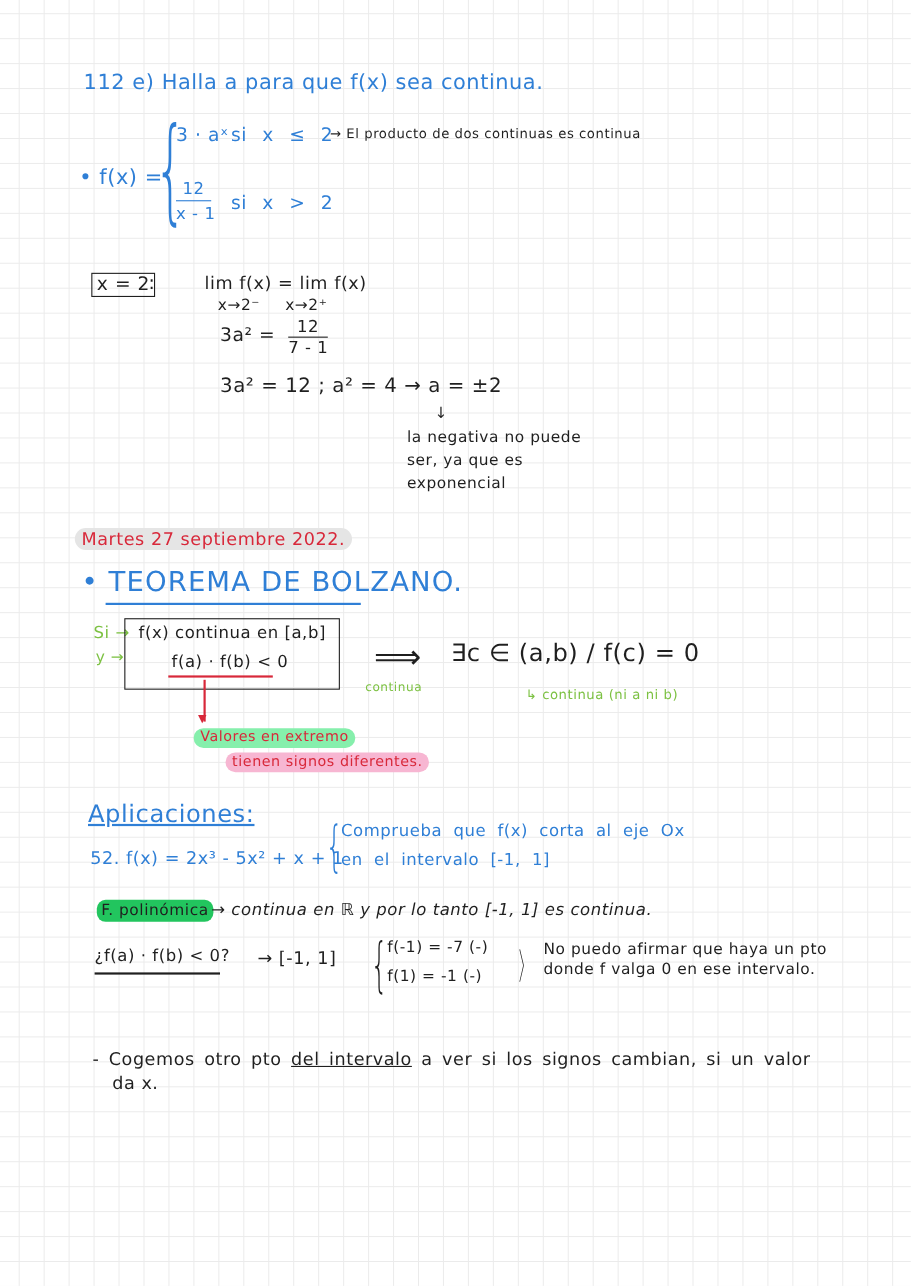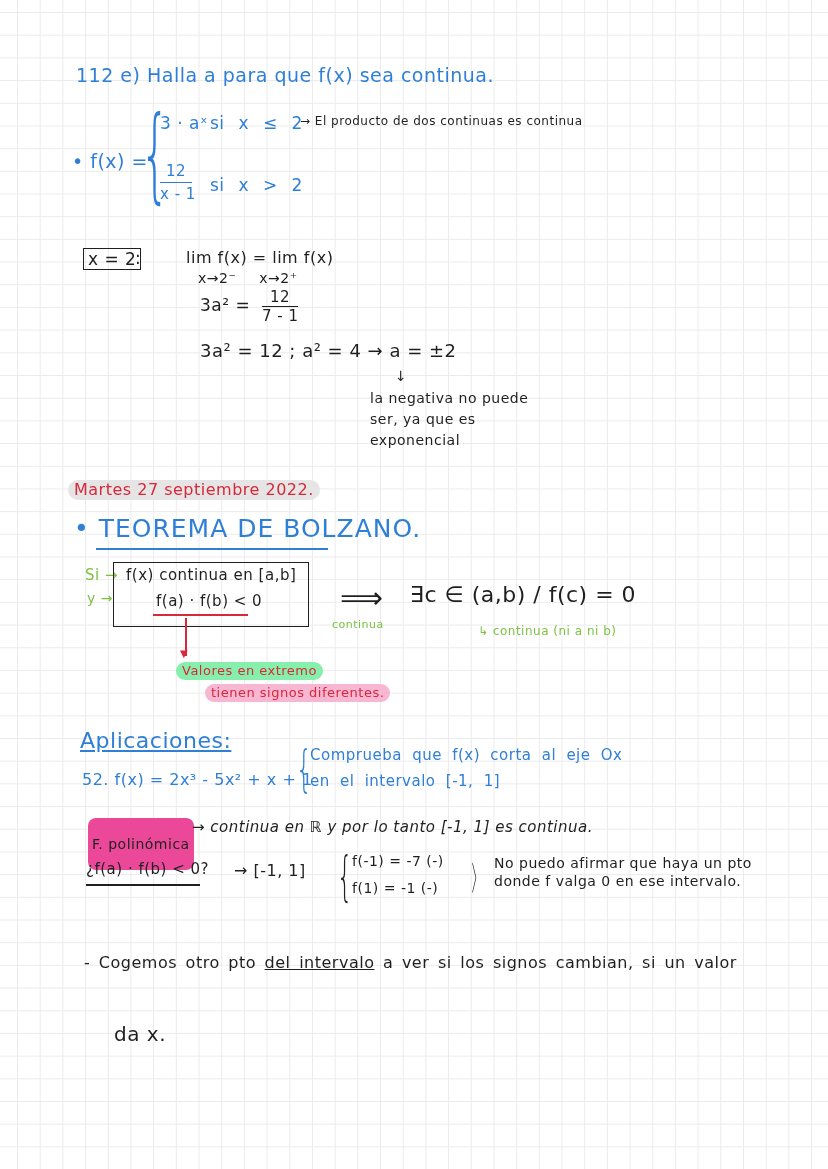--- a/index.html
+++ b/index.html
@@ -60,33 +60,33 @@
   .abierto { left: 478px; top: 624px; font-size: 12px; }
   .pink1 { left: 176px; top: 662px; font-size: 13px; background: #86efac; border-radius: 10px; padding: 0 6px; line-height: 18px; }
   .pink2 { left: 205px; top: 684px; font-size: 13px; background: #f7b6d2; border-radius: 10px; padding: 0 6px; line-height: 18px; }
 
   .aplic { left: 80px; top: 728px; font-size: 22px; text-decoration: underline; }
   .ex52 { left: 82px; top: 770px; font-size: 16px; }
   .brace2 { left: 296px; top: 740px; font-size: 50px; font-weight: 200; transform: scaleX(0.5); transform-origin: left top; }
   .comp1 { left: 310px; top: 746px; font-size: 15px; word-spacing: 5px; }
   .comp2 { left: 310px; top: 772px; font-size: 15px; word-spacing: 5px; }
 
-  .poly-hl { left: 88px; top: 818px; font-size: 14px; background: #ec4899; border-radius: 8px; padding: 16px 4px; line-height: 20px; }
+  .poly-hl { left: 88px; top: 818px; font-size: 14px; background: #22c55e; border-radius: 8px; padding: 0 4px; line-height: 20px; }
   .poly-rest { left: 192px; top: 818px; font-size: 15px; font-style: italic; }
   .question { left: 86px; top: 860px; font-size: 15px; }
   .question-ul { left: 86px; top: 884px; width: 114px; height: 2px; background: #1f1f1f; }
   .interval { left: 234px; top: 861px; font-size: 16px; }
   .brace3 { left: 337px; top: 845px; font-size: 54px; font-weight: 200; transform: scaleX(0.45); transform-origin: left top; }
   .fm1 { left: 352px; top: 853px; font-size: 14px; }
   .f1 { left: 352px; top: 880px; font-size: 14px; }
   .angle { left: 470px; top: 856px; font-size: 34px; font-weight: 200; transform: scaleX(0.5); transform-origin: left top; }
   .conc2 { left: 494px; top: 854px; font-size: 14px; line-height: 18px; white-space: normal; width: 260px; }
 
   .last1 { left: 84px; top: 953px; font-size: 16px; word-spacing: 3px; }
-  .last2 { left: 114px; top: 975px; font-size: 20px; margin-top: 47px; }
+  .last2 { left: 102px; top: 975px; font-size: 16px; }
   .ul-intervalo { text-decoration: underline; }
 </style>
 </head>
 <body>
 
 <div class="abs blue hw title-112">112 e) Halla a para que f(x) sea continua.</div>
 <div class="abs blue hw fx-label">• f(x) =</div>
 <div class="abs blue brace-big">{</div>
 <div class="abs blue hw case1">3 · aˣ</div>
 <div class="abs blue hw case1-cond">si x ≤ 2</div>

